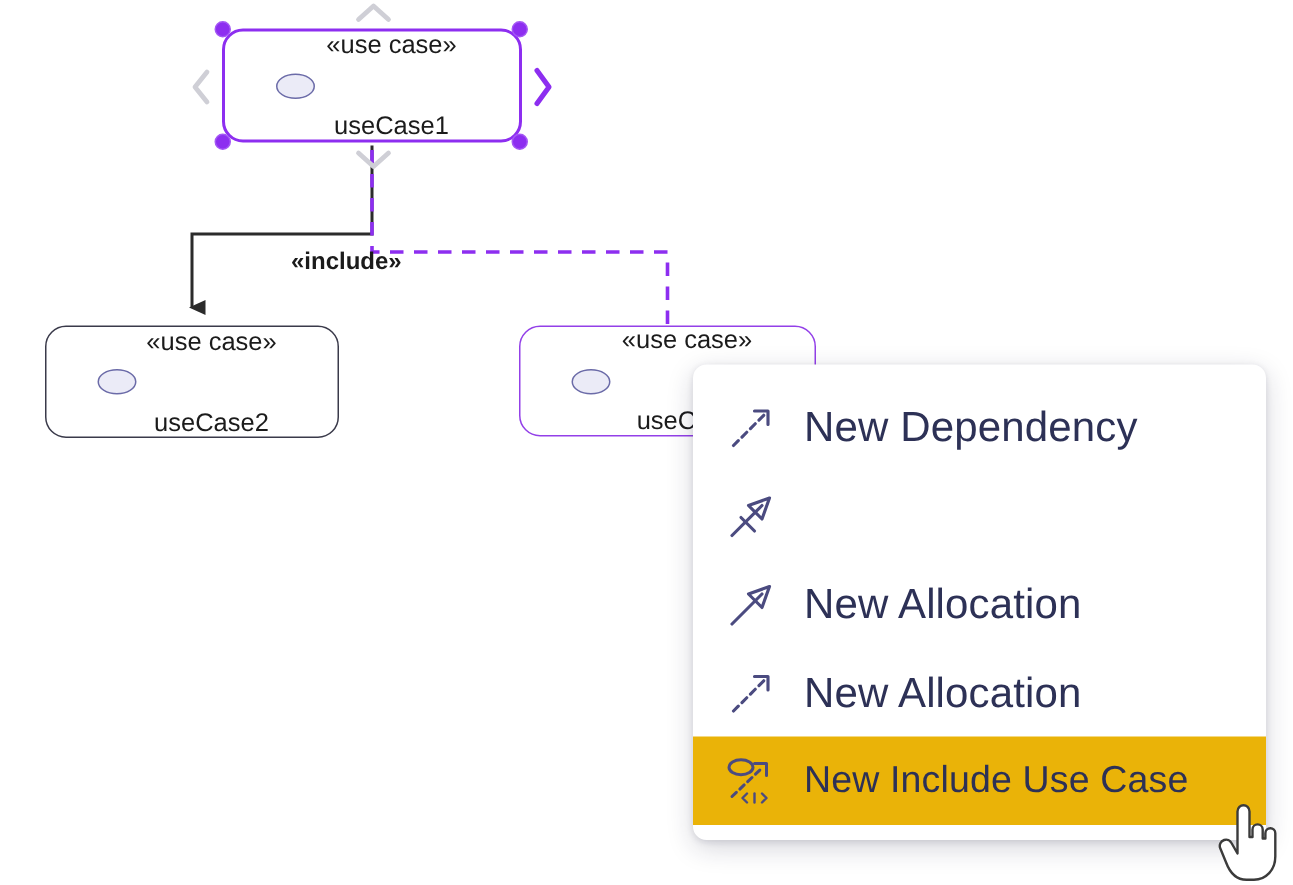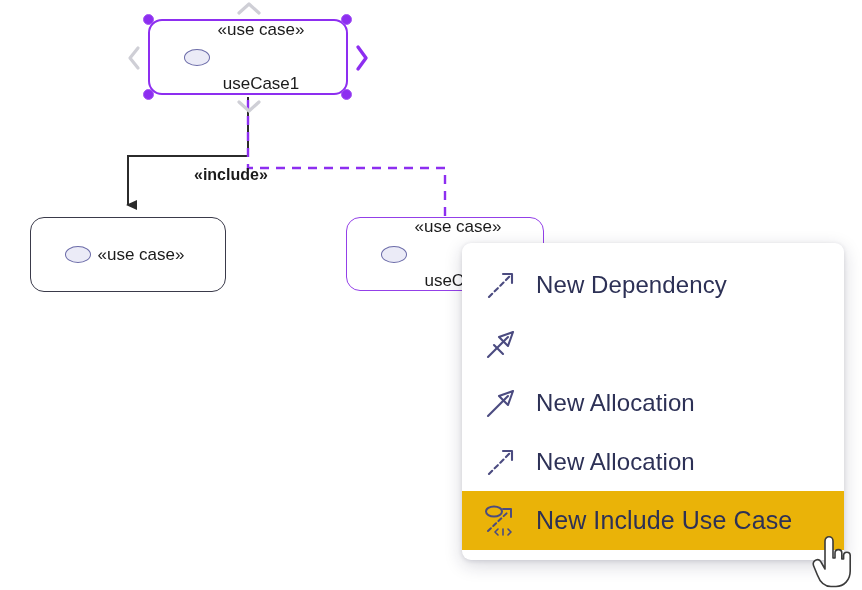--- a/index.html
+++ b/index.html
@@ -119,21 +119,21 @@
     flex: 0 0 auto;
     width: 34px;
     height: 34px;
     margin-right: 18px;
     display: flex;
     align-items: center;
     justify-content: center;
   }
   .menu-icon svg { display: block; }
   .menu-label {
-    font-size: 24px;
+    font-size: 28px;
     color: #2d3156;
     white-space: nowrap;
     letter-spacing: 0.1px;
   }
   .menu-item.highlighted .menu-label {
     font-size: 25px;
   }
 
   
   #cursor {
@@ -195,20 +195,21 @@
       <path d="M4,3 L12,14 L4,25" fill="none" stroke="#8d2ef0" stroke-width="3.4" stroke-linecap="round" stroke-linejoin="round"></path>
     </svg>
   </div>
 
   <div class="edge-label" style="left:194px; top:166px;font-weight:bold;">«include»</div>
 
   <div class="uc-node plain" style="left:30px; top:217px; width:196px; height:75px;">
     <div class="uc-ellipse"></div>
     <div class="uc-text">
       <span class="st">«use case»</span>
+      <span class="nm">useCase2</span>
     </div>
   </div>
 
   <div class="uc-node accent" style="left:346px; top:217px; width:198px; height:74px;">
     <div class="uc-ellipse"></div>
     <div class="uc-text">
       <span class="st">«use case»</span>
       <span class="nm">useCase</span>
     </div>
   </div>

